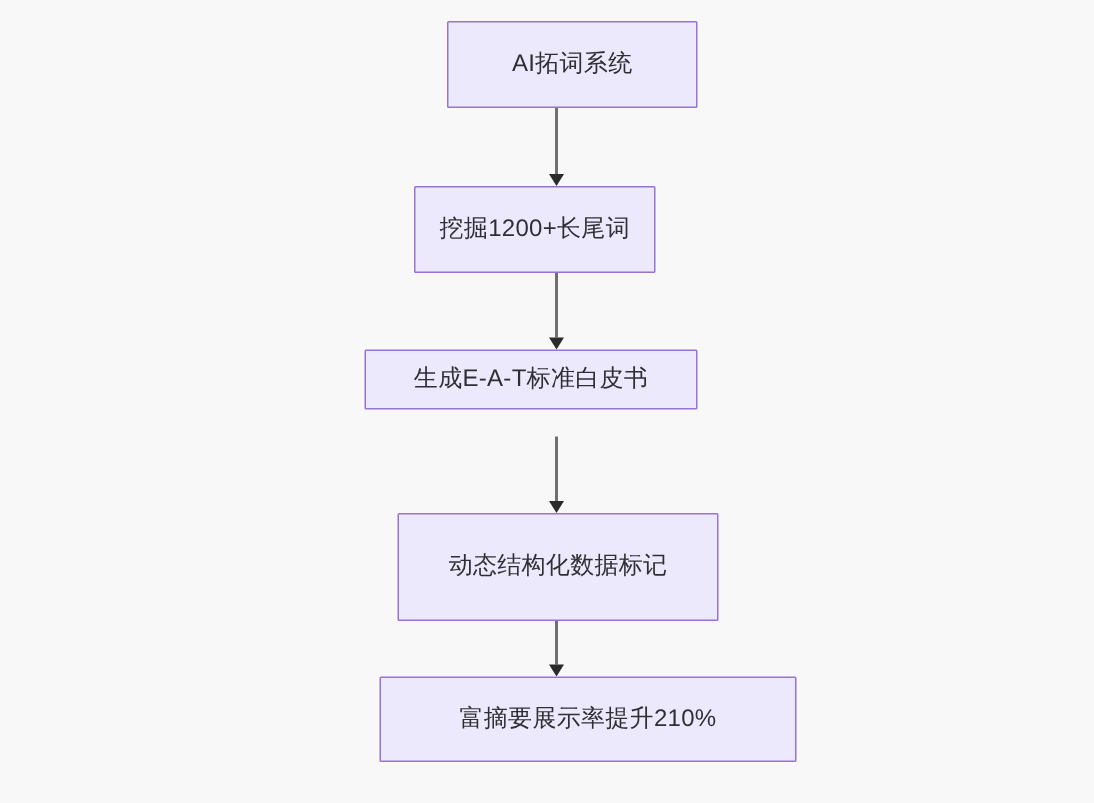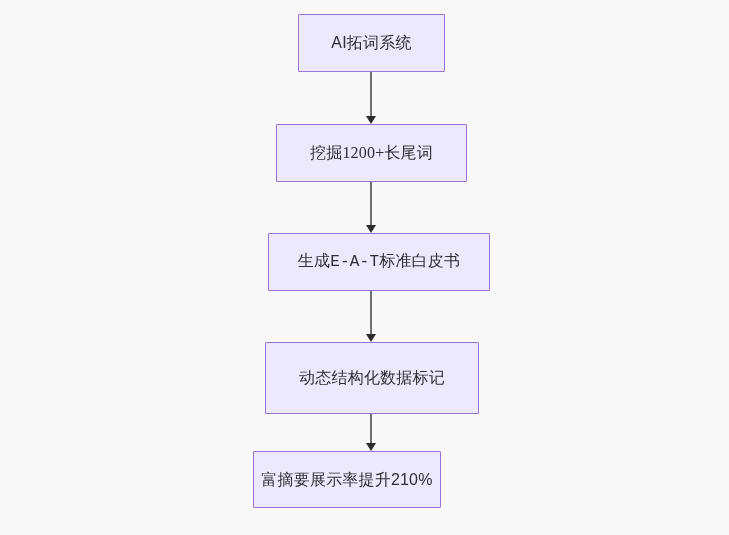--- a/index.html
+++ b/index.html
@@ -76,33 +76,33 @@
   <div class="edge" style="left:371px; top:291px;">
     <div class="edge-line" style="height:43px;"></div>
     <div class="edge-head" style="top:43px;"></div>
   </div>
 
   <div class="edge" style="left:371px; top:400px;">
     <div class="edge-line" style="height:43px;"></div>
     <div class="edge-head" style="top:43px;"></div>
   </div>
 
-  <div class="node" style="left:298px; top:14px; width:147px; height:58px;">
+  <div class="node" style="left:298px; top:14px; width:167px; height:58px;">
     <span class="node-label">AI拓词系统</span>
   </div>
 
-  <div class="node" style="left:276px; top:124px; width:191px; height:58px;font-family:Liberation Serif, serif;">
+  <div class="node" style="left:276px; top:124px; width:161px; height:58px;">
     <span class="node-label">挖掘1200+长尾词</span>
   </div>
 
-  <div class="node" style="left:268px; top:233px; width:222px; height:58px;font-family:Liberation Mono, monospace;">
+  <div class="node" style="left:243px; top:233px; width:222px; height:40px;">
     <span class="node-label">生成E-A-T标准白皮书</span>
   </div>
 
   <div class="node" style="left:265px; top:342px; width:214px; height:72px;">
     <span class="node-label">动态结构化数据标记</span>
   </div>
 
-  <div class="node" style="left:253px; top:451px; width:188px; height:57px;">
+  <div class="node" style="left:253px; top:451px; width:278px; height:57px;">
     <span class="node-label">富摘要展示率提升210%</span>
   </div>
 
 </div>
 
 </body></html>

